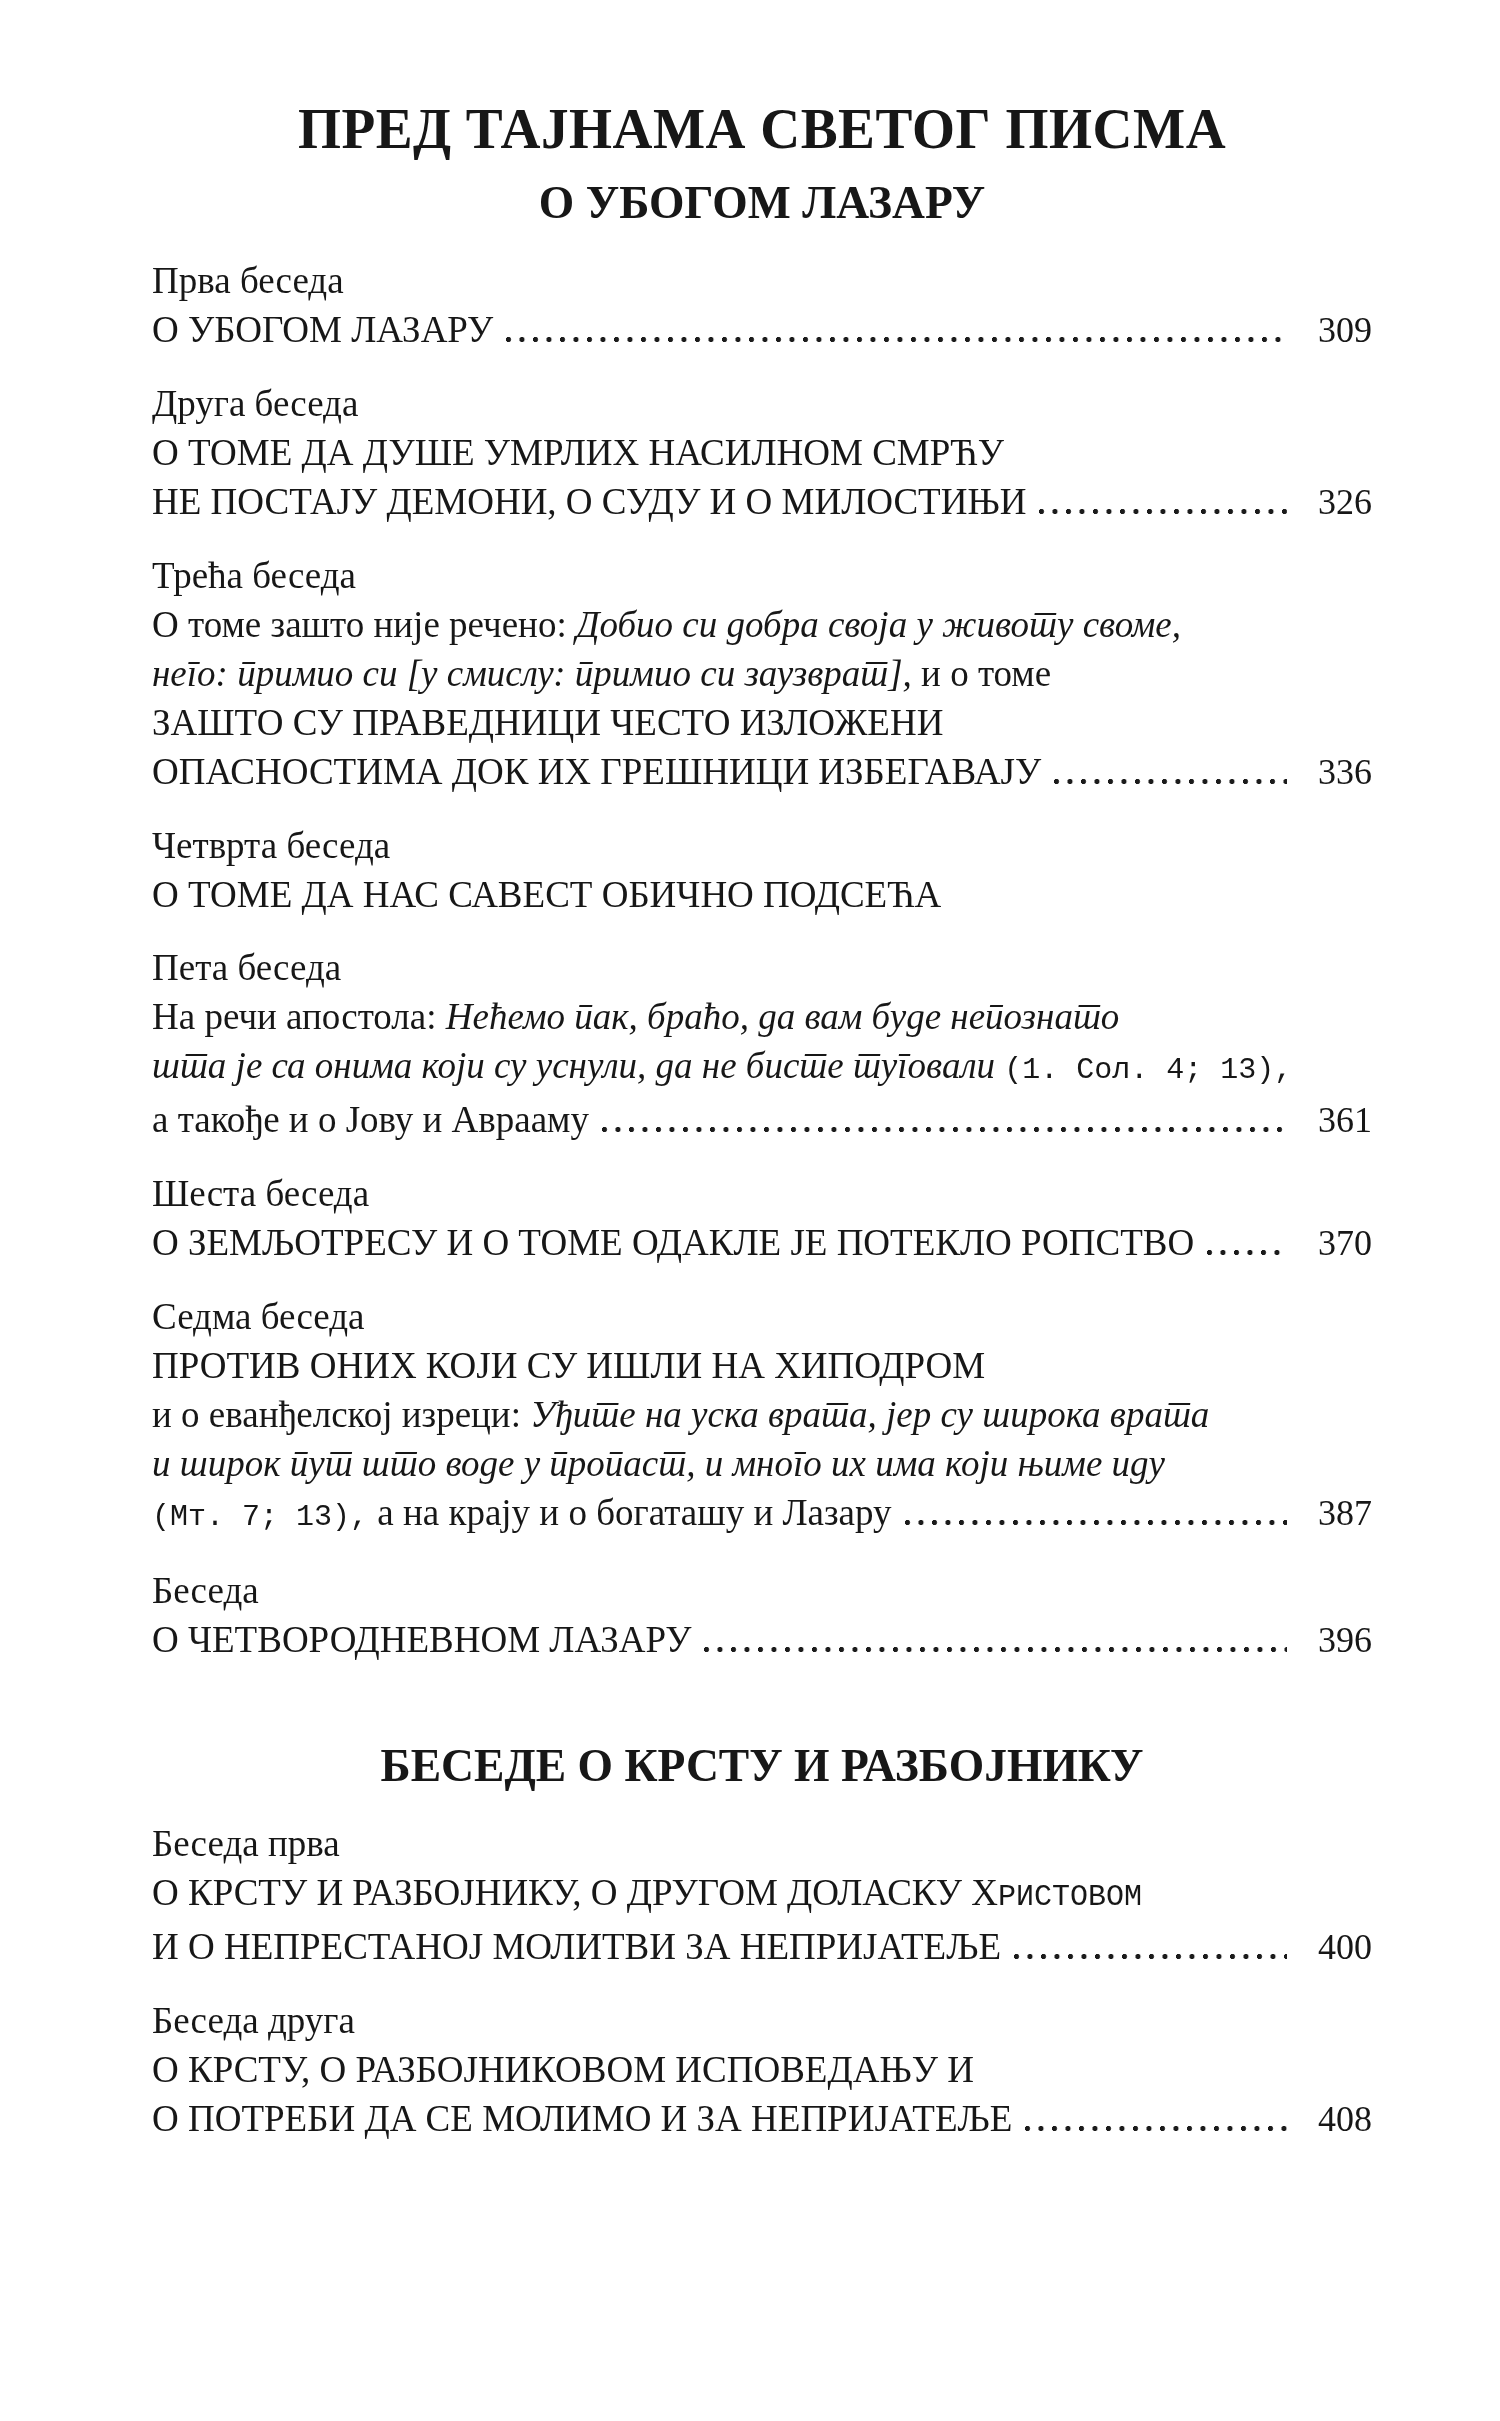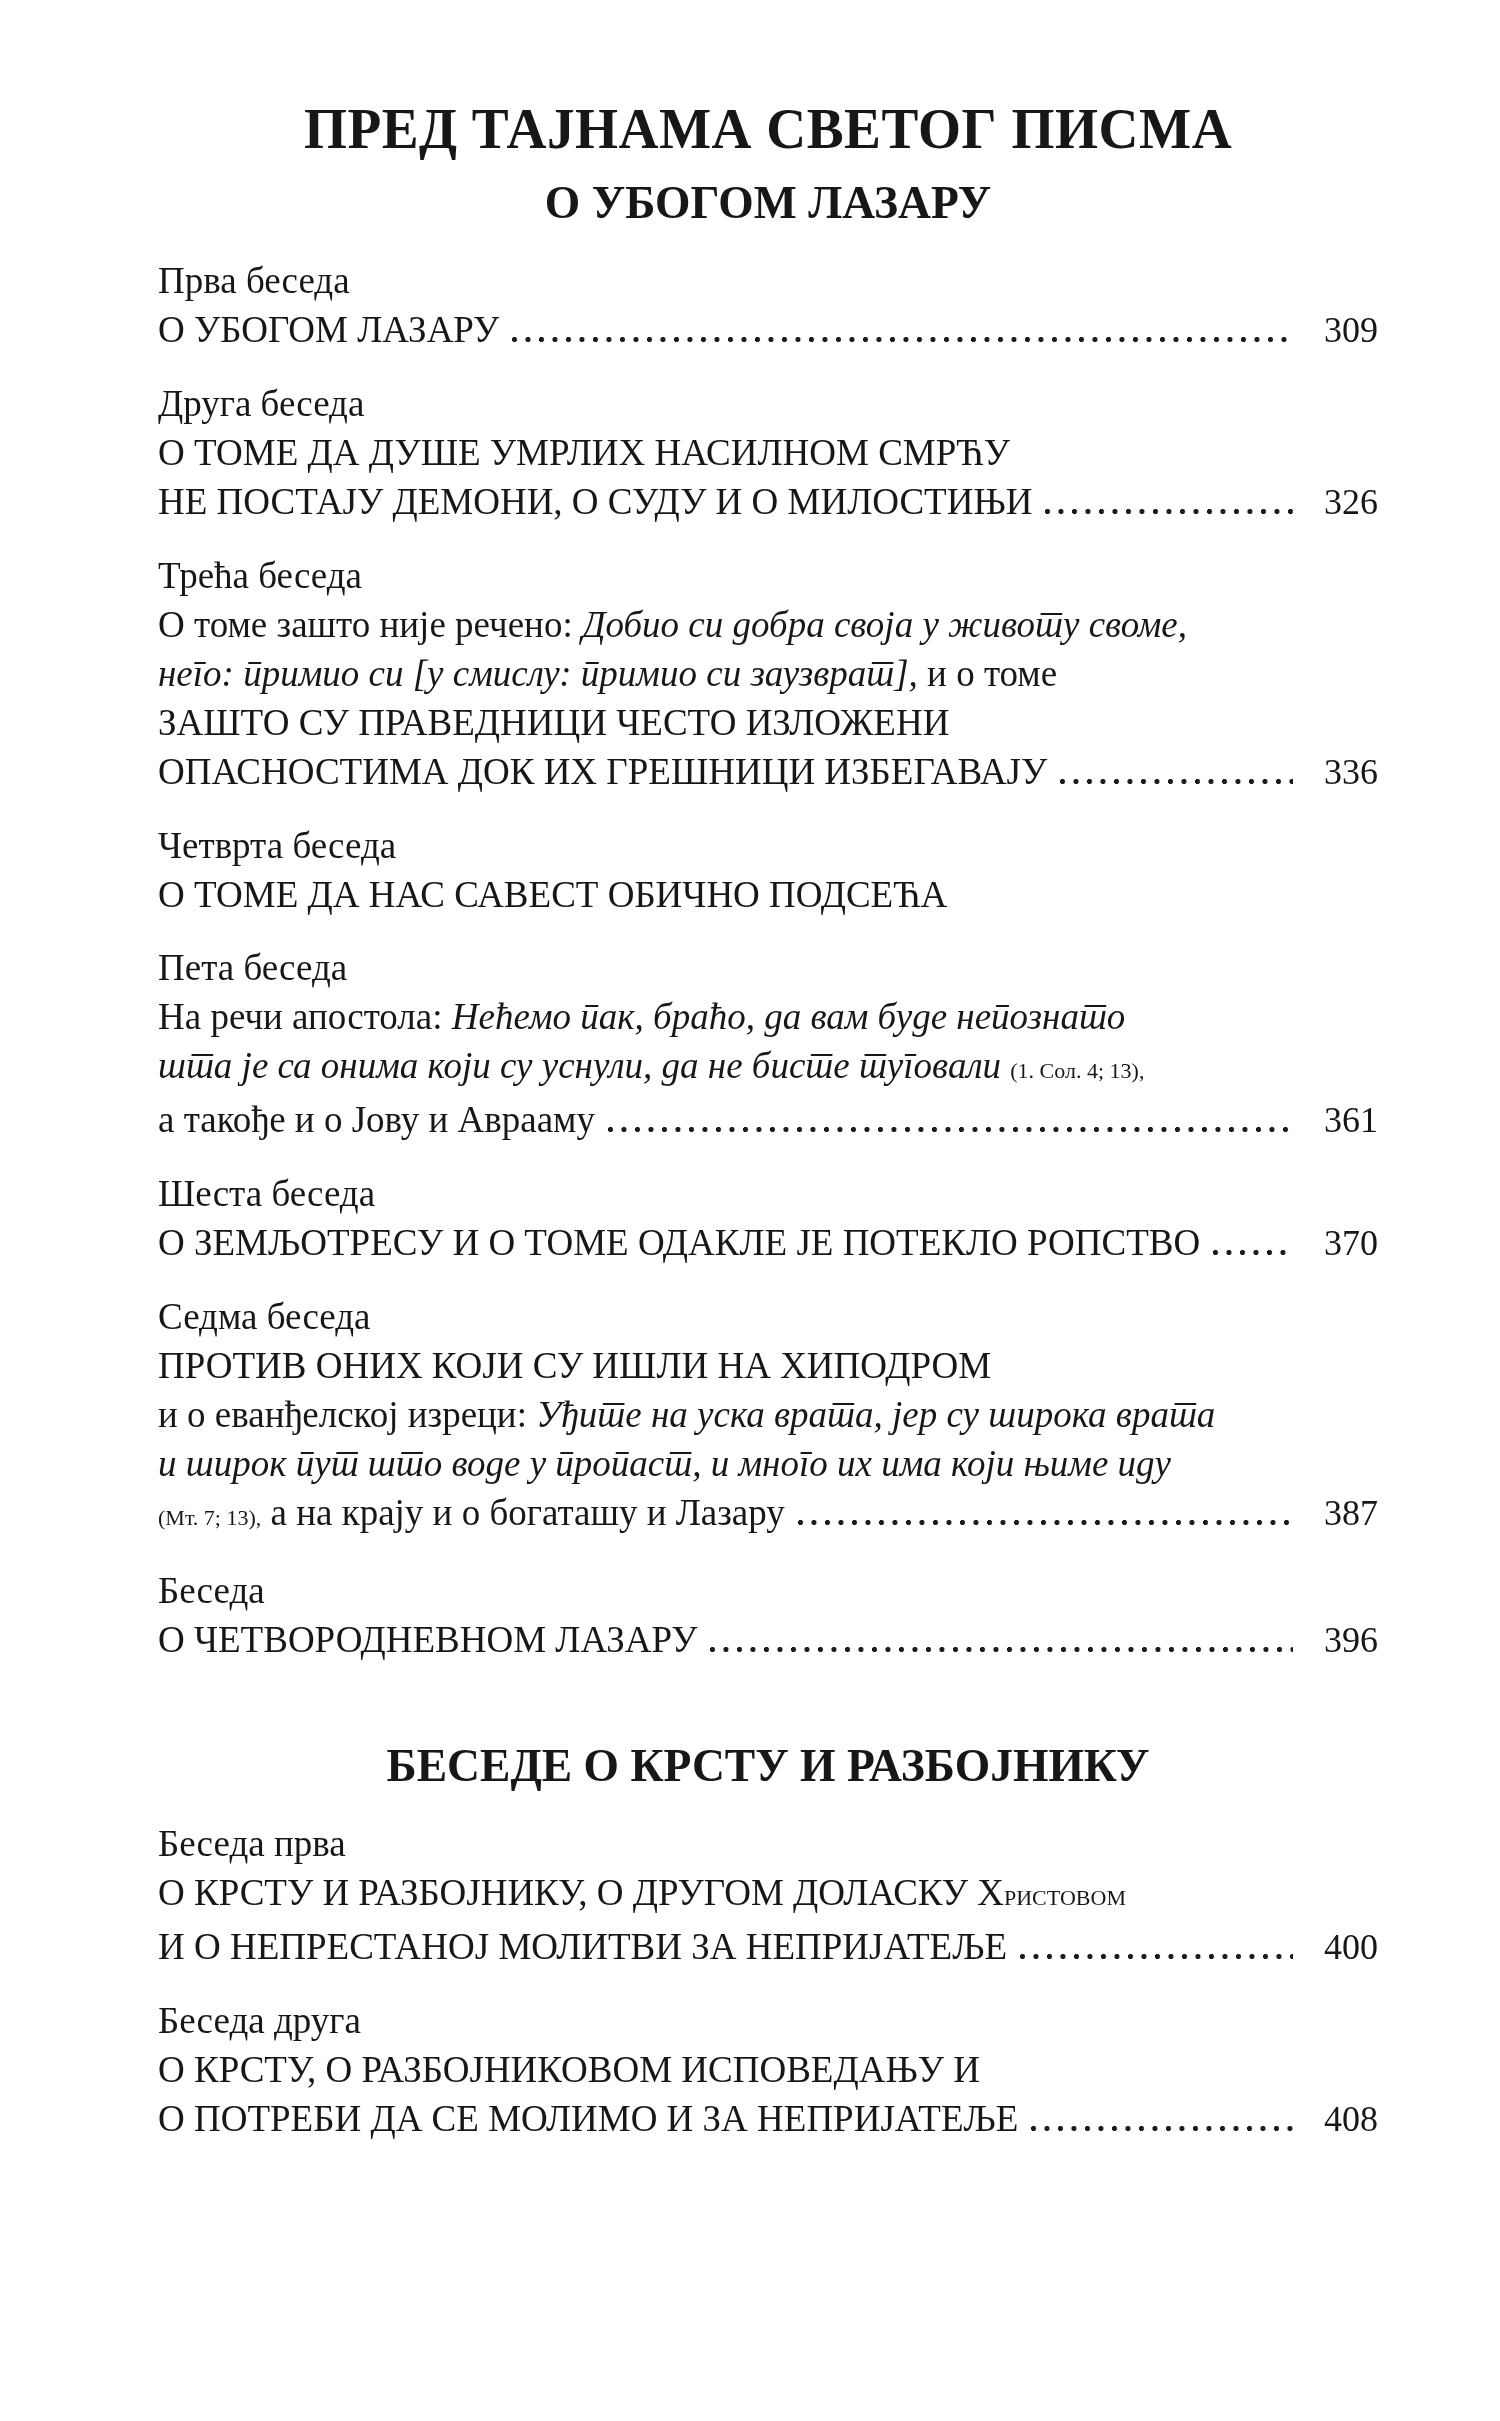--- a/index.html
+++ b/index.html
@@ -5,21 +5,21 @@
   html,body{margin:0;padding:0;}
   body{
     width:1500px;height:2421px;
     background:#ffffff;
     color:#171717;
     font-family:"Liberation Serif","DejaVu Serif",serif;
     overflow:hidden;
   }
   .toc{
     position:absolute;
-    left:158px;top:96px;
+    left:152px;top:96px;
     width:1220px;
   }
   .page-title{
     font-size:57px;
     font-weight:bold;
     text-align:center;
     line-height:66px;
     transform:scaleX(0.97);
     letter-spacing:0.5px;
     white-space:pre;
@@ -43,21 +43,21 @@
   }
   .line{
     display:flex;
     align-items:baseline;
     font-size:37px;
     line-height:49px;
     white-space:pre;
   }
   .seg{white-space:pre;}
   .seg.it{font-style:italic;}
-  .seg.sm{font-size:22px;}
+  .seg.sm{font-size:30px;font-family:Liberation Mono, monospace;}
   .dots{
     flex:1 1 auto;
     min-width:28px;
     height:5px;
     margin:0 11px 0 13px;
     background-image:radial-gradient(circle at 2.5px 2.5px,#1b1b1b 2.3px,transparent 2.9px);
     background-size:13.5px 5px;
     background-repeat:repeat-x;
     background-position:left bottom;
   }

